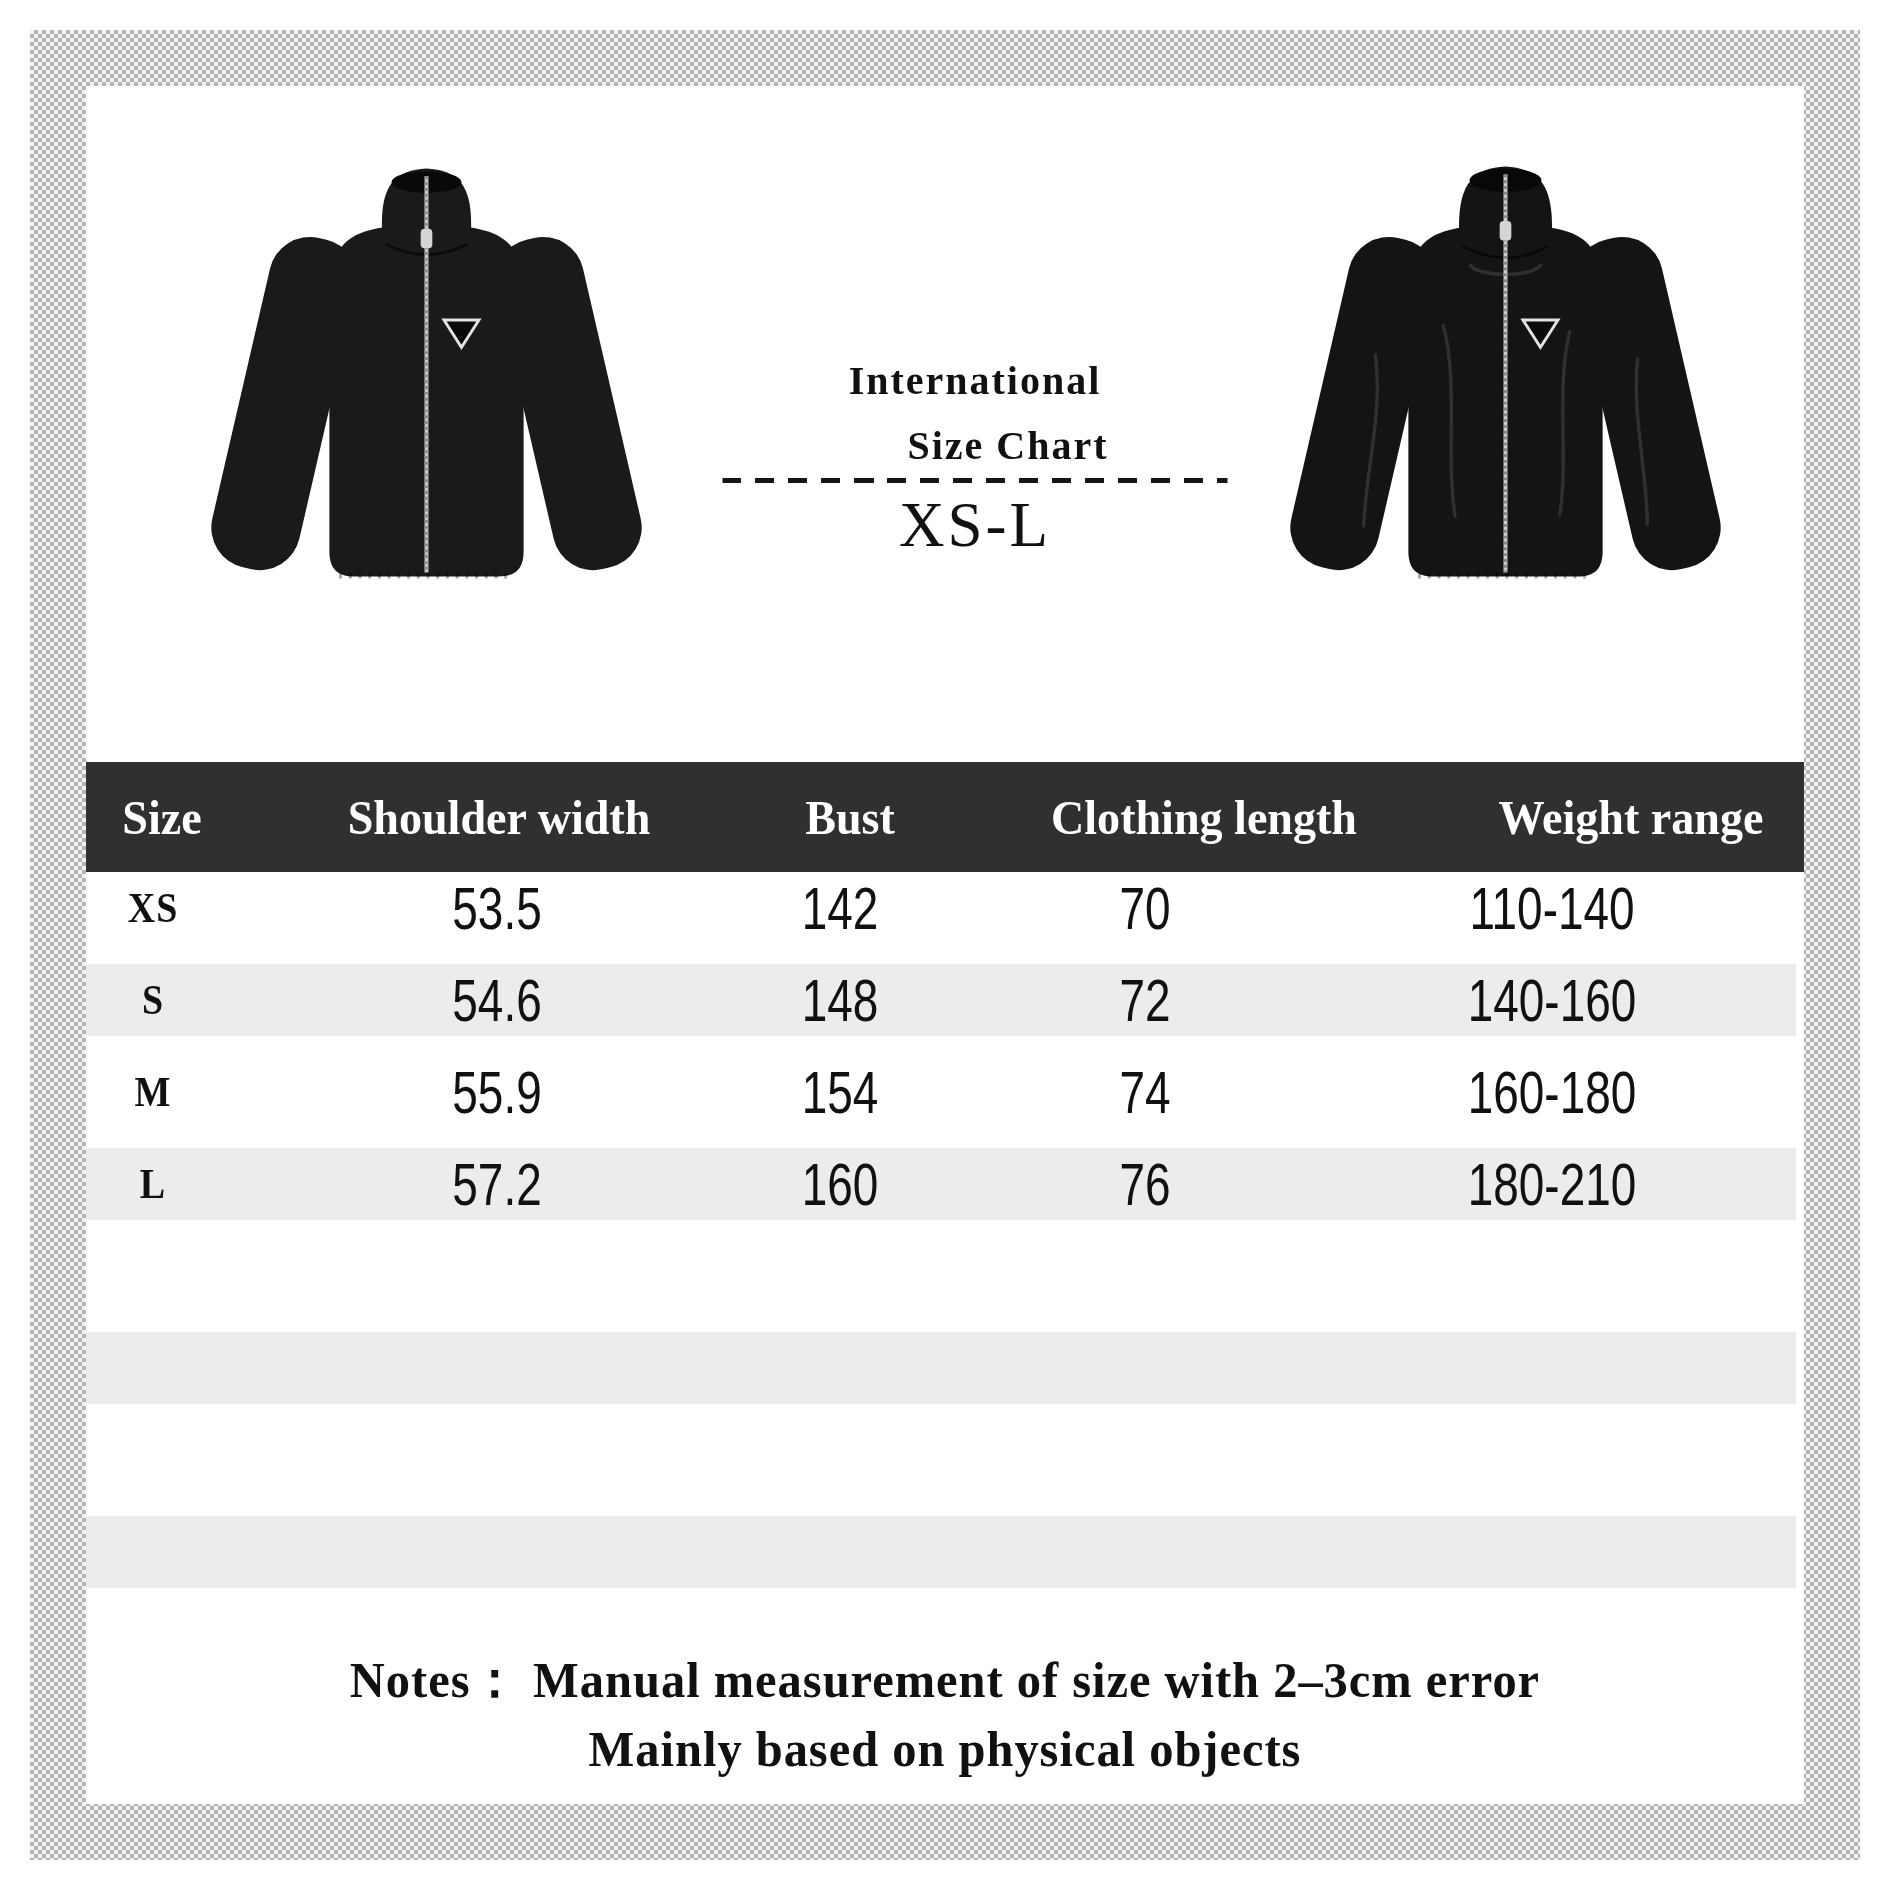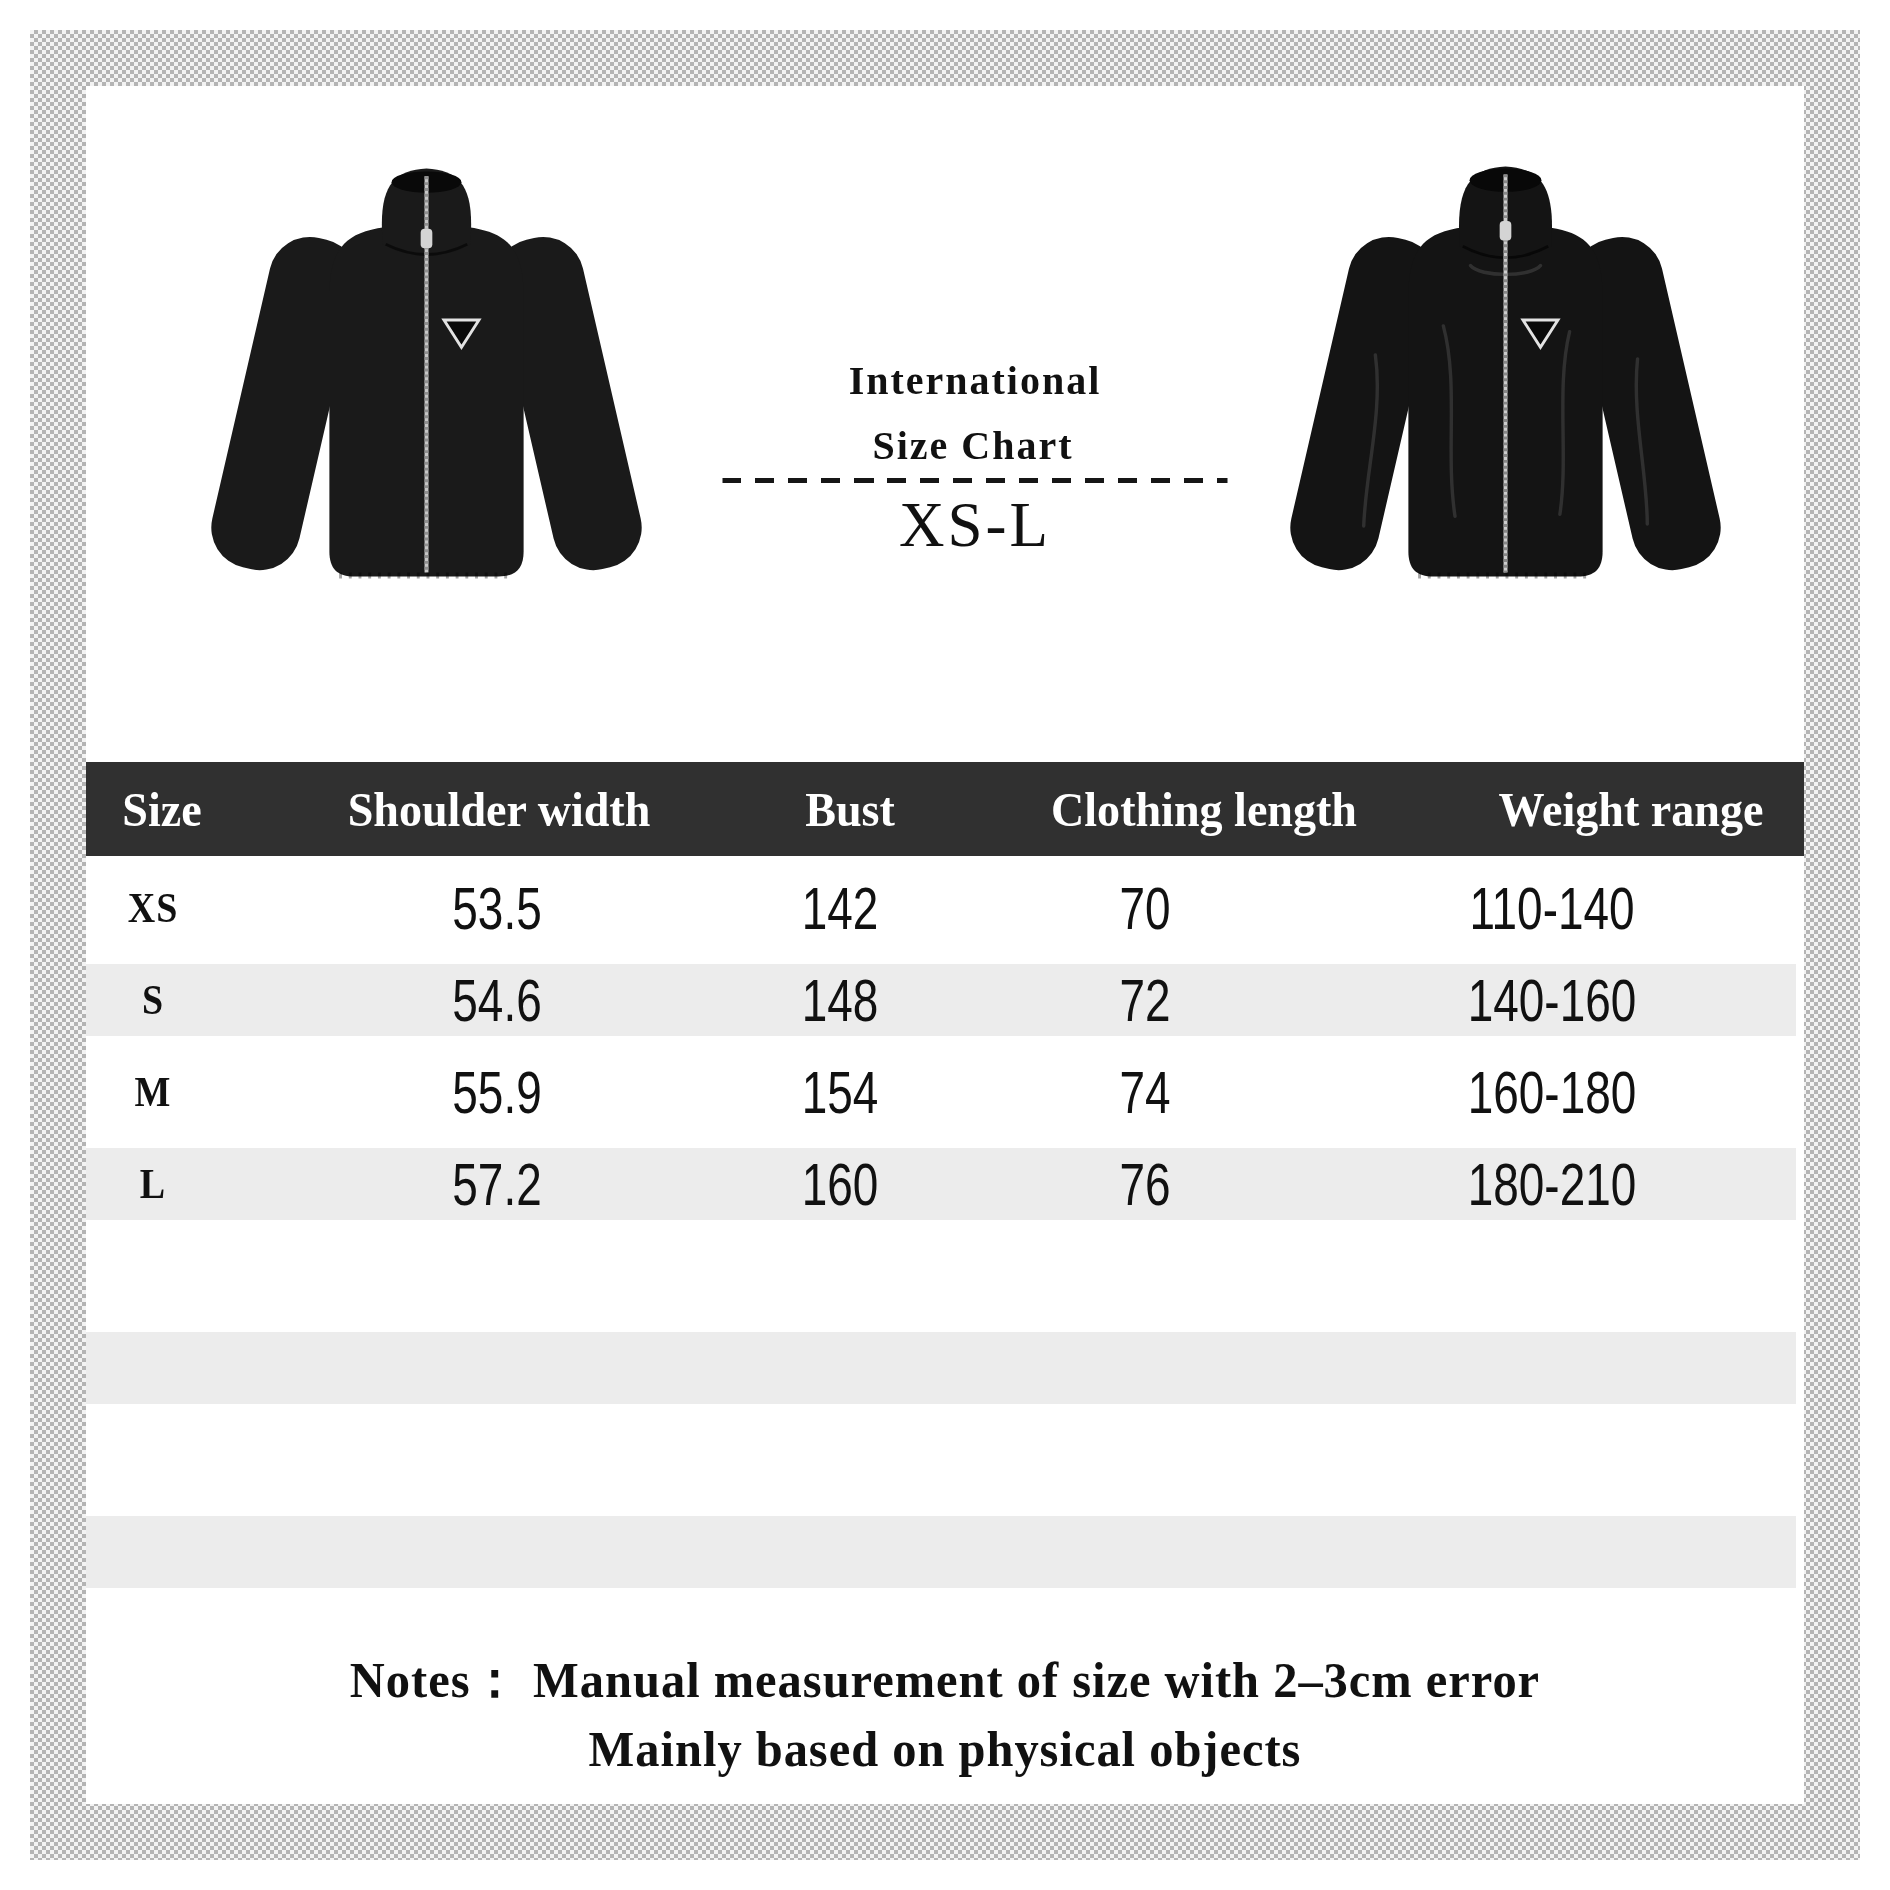--- a/index.html
+++ b/index.html
@@ -19,30 +19,30 @@
   .content{position:absolute;inset:86px;background:#ffffff;}
 
   
   .jacket{position:absolute;width:505px;height:505px;top:34px;}
   .jacket.left{left:88px;}
   .jacket.right{left:1167px;}
 
   .title-block span{position:absolute;transform:translate(-50%,-50%);white-space:nowrap;color:#111;}
   .title-line{font-size:40px;font-weight:bold;letter-spacing:2px;}
   .t1{left:889px;top:294px;}
-  .t2{left:887px;top:359px;}
+  .t2{left:922px;top:359px;}
   .dashes{
     position:absolute;left:889px;top:392px;width:505px;height:5px;
     transform:translateX(-50%);
     background:repeating-linear-gradient(90deg,#161616 0 19px,transparent 19px 33px);
   }
   .size-range{left:889px;top:439px;font-size:63px;font-weight:normal;letter-spacing:3px;}
 
   
-  .thead{position:absolute;left:0;right:0;top:676px;height:94px;background:#303030;}
+  .thead{position:absolute;left:0;right:0;top:676px;height:110px;background:#303030;}
   .thead span{
     position:absolute;top:50%;transform:translate(-50%,-50%) scale(0.96,1.02);
     color:#ffffff;font-size:48px;font-weight:bold;white-space:nowrap;
   }
   .h1{left:76px;} .h2{left:413px;} .h3{left:764px;} .h4{left:1118px;}
   .h5{left:1545px;transform:translate(-50%,calc(-50% - 12px)) scale(0.96,1.02);}
 
   .trow{position:absolute;left:0;right:8px;height:72px;}
   .trow.gray{background:#ececec;}
   .r1{top:786px;} .r2{top:878px;} .r3{top:970px;} .r4{top:1062px;}

